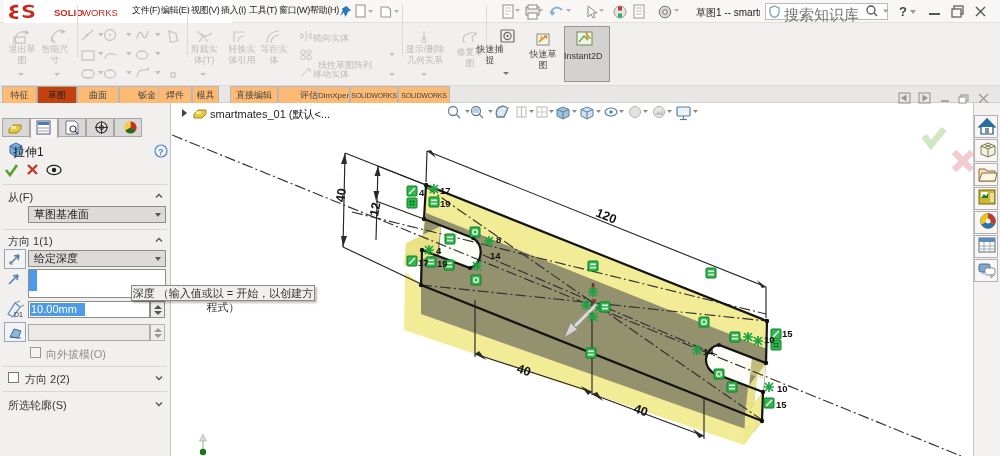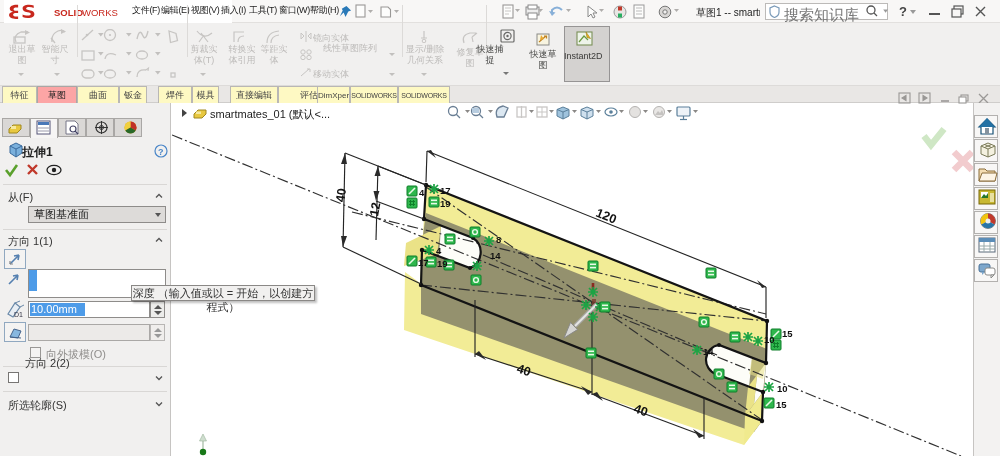--- a/index.html
+++ b/index.html
@@ -8,22 +8,22 @@
 #titlebar{position:absolute;left:0;top:0;width:1000px;height:23px;background:#f8f7f6;border-bottom:1px solid #e2e0de}
 .menu{position:absolute;top:4px;font-size:12px;color:#333}
 #sw-logo{position:absolute;left:4px;top:0;width:228px;height:23px;background:#fff}
 
 #ribbon{position:absolute;left:0;top:23px;width:1000px;height:63px;background:#f1f0ef;border-bottom:1px solid #dddbd9}
 .rsep{position:absolute;top:5px;height:52px;width:1px;background:#dcdad8}
 .rlbl{position:absolute;font-size:9px;color:#bdbbb9;text-align:center;line-height:10.5px}
 .rdd{position:absolute;width:0;height:0;border-left:3px solid transparent;border-right:3px solid transparent;border-top:3px solid #c2c0be}
 
 #tabs{position:absolute;left:0;top:86px;width:1000px;height:17px;background:#e9e7e5;border-bottom:1px solid #cfcdcb}
-.tab{position:absolute;top:86px;height:17px;font-size:9px;overflow:hidden;color:#444;text-align:center;line-height:17px;background:#fef9c3;border:1px solid #b9b7b5;border-bottom:none}
-.tab.act{background:#fca5a5;color:#222;border-color:#a9a7a5;z-index:3}
+.tab{position:absolute;top:86px;height:17px;font-size:9px;overflow:hidden;color:#444;text-align:center;line-height:17px;background:#fdba74;border:1px solid #b9b7b5;border-bottom:none}
+.tab.act{background:#c2410c;color:#222;border-color:#a9a7a5;z-index:3}
 
 #lpanel{position:absolute;left:0;top:103px;width:171px;height:353px;background:#f1f0ef;border-right:1px solid #c6c4c2}
 .pmtab{position:absolute;top:118px;width:28px;height:19px;background:#dad8d6;border:1px solid #a9a7a5}
 .pmtab.act{background:#f6f5f4;border-bottom:none;height:20px}
 .sephr{position:absolute;left:3px;width:164px;height:1px;background:#d9d7d5}
 .slabel{position:absolute;font-size:11px;font-weight:normal;color:#333}
 .chev{position:absolute;width:8px;height:8px}
 .combo{position:absolute;left:28px;width:138px;height:17px;background:#dddbd9;border:1px solid #8e8c8a;font-size:11px;color:#222;line-height:15px;padding-left:5px}
 .combo .dar{position:absolute;right:4px;top:6px;width:0;height:0;border-left:3.5px solid transparent;border-right:3.5px solid transparent;border-top:4px solid #555}
 .spin{position:absolute;width:15px;height:17px;border:1px solid #8e8c8a;background:#ececea}
@@ -200,21 +200,21 @@
     </svg>
 <div class="rlbl" style="left:313px;top:33px;width:50px;text-align:left">镜向实体</div>
 <svg class="abs" style="left:300px;top:49px" width="12" height="11" viewBox="0 0 12 11">
       <g fill="none" stroke="#c7c5c3">
         <circle cx="3" cy="3" r="2.2"></circle>
         <circle cx="3" cy="8.5" r="2.2"></circle>
         <circle cx="9" cy="3" r="2.2"></circle>
         <circle cx="9" cy="8.5" r="2.2"></circle>
       </g>
     </svg>
-<div class="rlbl" style="left:313px;top:43px;width:64px;text-align:right">线性草图阵列</div>
+<div class="rlbl" style="left:313px;top:60px;width:64px;text-align:center">线性草图阵列</div>
 <svg class="abs" style="left:300px;top:67px" width="12" height="11" viewBox="0 0 12 11">
       <path d="M1 9 L9 2 M7 2 l3 0 0 3" stroke="#c7c5c3" stroke-width="1" fill="none"></path>
     </svg>
 <div class="rlbl" style="left:313px;top:69px;width:50px;text-align:left">移动实体</div>
 <div class="rdd" style="left:389px;top:53px"></div>
 <div class="rdd" style="left:389px;top:73px"></div>
 <div class="rsep" style="left:402px"></div>
 <svg class="abs" style="left:417px;top:30px" width="15" height="13" viewBox="0 0 15 13">
       <path d="M7 1 l0 7 M4 8 l6 0" stroke="#c7c5c3" stroke-width="1.2" fill="none"></path>
       <circle cx="7" cy="11" r="1.8" stroke="#c7c5c3" fill="none"></circle>
@@ -245,21 +245,21 @@
       <rect x="1" y="2" width="15" height="13" fill="#eef4ea" stroke="#7a9058" stroke-width="1.1"></rect>
       <path d="M3 12 L8 6 l4 4" fill="none" stroke="#6a9a40" stroke-width="1.2"></path>
       <path d="M10 2 l4.5 6.5 l-3.5 -1 z" fill="#e8b820" stroke="#a07810" stroke-width=".6"></path>
     </svg>
 <div class="rlbl" style="left:564px;top:51px;width:36px;color:#3a3a38">Instant2D</div>
 
 <div id="tabs"></div>
 <div class="tab" style="left:2px;width:35px">特征</div>
 <div class="tab act" style="left:37px;width:40px">草图</div>
 <div class="tab" style="left:77px;width:42px">曲面</div>
-<div class="tab" style="left:119px;width:28px">钣金</div>
+<div class="tab" style="left:119px;width:56px">钣金</div>
 <div class="tab" style="left:158px;width:34px">焊件</div>
 <div class="tab" style="left:192px;width:27px">模具工具</div>
 <div class="tab" style="left:230px;width:48px">直接编辑</div>
 <div class="tab" style="left:278px;width:62px">评估</div>
 <div class="tab" style="left:317px;width:33px;font-size:8px">DimXpert</div>
 <div class="tab" style="left:350px;width:48px;font-size:7px;letter-spacing:-0.2px">SOLIDWORKS 插件</div>
 <div class="tab" style="left:398px;width:52px;font-size:7px;letter-spacing:-0.2px">SOLIDWORKS MBD</div>
 
 <div id="lpanel"></div>
 
@@ -295,21 +295,21 @@
         <path d="M6.5 .5 a6 6 0 0 1 5.2 9 L6.5 6.5z" fill="#c03028"></path>
         <path d="M6.5 .5 a6 6 0 0 0 -5.2 9 L6.5 6.5z" fill="#f0d040"></path>
         <path d="M1.3 9.5 a6 6 0 0 0 10.4 0 L6.5 6.5z" fill="#286828"></path>
       </g>
 </svg>
 
 <svg class="abs" style="left:7px;top:141px" width="18" height="18" viewBox="0 0 18 18">
       <path d="M3 5 L9 2 L15 5 L15 12 L9 16 L3 12 Z" fill="#7ab0dc" stroke="#3a6a9c"></path>
       <path d="M3 5 L9 8 L15 5 M9 8 L9 16" stroke="#3a6a9c" fill="none"></path>
     </svg>
-<div class="abs" style="left:22px;top:144px;font-size:12px;font-weight:bold;color:#222">拉伸1</div>
+<div class="abs" style="left:13px;top:144px;font-size:12px;font-weight:normal;color:#222">拉伸1</div>
 <svg class="abs" style="left:154px;top:144px" width="14" height="14" viewBox="0 0 14 14">
       <circle cx="7" cy="7" r="6" fill="none" stroke="#4a86c8" stroke-width="1.2"></circle>
       <text x="4" y="10.5" font-size="9" font-weight="bold" fill="#4a86c8">?</text>
     </svg>
 <svg class="abs" style="left:5px;top:163px" width="60" height="15" viewBox="0 0 60 15">
       <path d="M1 7 l4 5 7 -10" stroke="#5aa02c" stroke-width="2.6" fill="none"></path>
       <path d="M23 2 l9 9 M32 2 l-9 9" stroke="#c0392b" stroke-width="2.4"></path>
       <g>
         <ellipse cx="49" cy="7" rx="7" ry="4.6" fill="none" stroke="#222" stroke-width="1.3"></ellipse>
         <circle cx="49" cy="7" r="2.2" fill="#222"></circle>
@@ -324,20 +324,21 @@
 <div class="sephr" style="top:229px"></div>
 <div class="slabel" style="left:8px;top:234px">方向 1(1)</div>
 <svg class="chev" style="left:155px;top:236px" viewBox="0 0 8 8">
       <path d="M1 5.5 L4 2.5 L7 5.5" stroke="#555" fill="none" stroke-width="1.3"></path>
     </svg>
 <div class="ibtn" style="top:249px"></div>
 <svg class="abs" style="left:8px;top:252px" width="14" height="14" viewBox="0 0 14 14">
       <path d="M2 12 L11 3 M11 3 l-5 1 M11 3 l-1 5" stroke="#5580b0" stroke-width="1.6" fill="none"></path>
       <path d="M2 12 l3 0 m-3 0 l0 -3" stroke="#888" stroke-width="1.2"></path>
     </svg>
+<div class="combo" style="top:250px">给定深度<i class="dar"></i></div>
 <svg class="abs" style="left:7px;top:272px" width="14" height="14" viewBox="0 0 14 14">
       <path d="M2 12 L11 3 M11 3 l-5 1 M11 3 l-1 5" stroke="#5580b0" stroke-width="1.6" fill="none"></path>
     </svg>
 <div class="abs" style="left:28px;top:269px;width:138px;height:29px;background:#fff;border:1px solid #8e8c8a"></div>
 <div class="abs" style="left:29px;top:270px;width:8px;height:21px;background:#4d9be8"></div>
 
 <svg class="abs" style="left:5px;top:300px" width="20" height="18" viewBox="0 0 20 18">
       <path d="M3 14 L10 3 l5 4 -7 10z" fill="#e8eef4" stroke="#6888a8" stroke-width="1.2"></path>
       <path d="M10 3 l5 -2 M15 7 l4 -2" stroke="#6888a8"></path>
       <text x="9" y="17" font-size="7" fill="#334">D1</text>
@@ -357,21 +358,21 @@
     </svg>
 <div class="abs" style="left:28px;top:324px;width:122px;height:17px;background:#eceae8;border:1px solid #aaa8a6"></div>
 <div class="spin" style="left:150px;top:324px;background:#f0eeec;border-color:#b8b6b4">
       <i style="top:3px;border-bottom:4px solid #999"></i>
       <i style="top:9px;border-top:4px solid #999"></i>
     </div>
 <div class="abs" style="left:30px;top:347px;width:11px;height:11px;background:#f4f3f2;border:1px solid #999795"></div>
 <div class="abs" style="left:46px;top:347px;font-size:11px;color:#908e8c">向外拔模(O)</div>
 <div class="sephr" style="top:366px"></div>
 <div class="abs" style="left:8px;top:372px;width:11px;height:11px;background:#fff;border:1px solid #777573"></div>
-<div class="slabel" style="left:25px;top:356px">方向 2(2)</div>
+<div class="slabel" style="left:25px;top:372px">方向 2(2)</div>
 <svg class="chev" style="left:155px;top:374px" viewBox="0 0 8 8">
       <path d="M1 2.5 L4 5.5 L7 2.5" stroke="#555" fill="none" stroke-width="1.3"></path>
     </svg>
 <div class="sephr" style="top:391px"></div>
 <div class="slabel" style="left:8px;top:398px">所选轮廓(S)</div>
 <svg class="chev" style="left:155px;top:400px" viewBox="0 0 8 8">
       <path d="M1 2.5 L4 5.5 L7 2.5" stroke="#555" fill="none" stroke-width="1.3"></path>
     </svg>
 
 <div id="gfx"></div>

